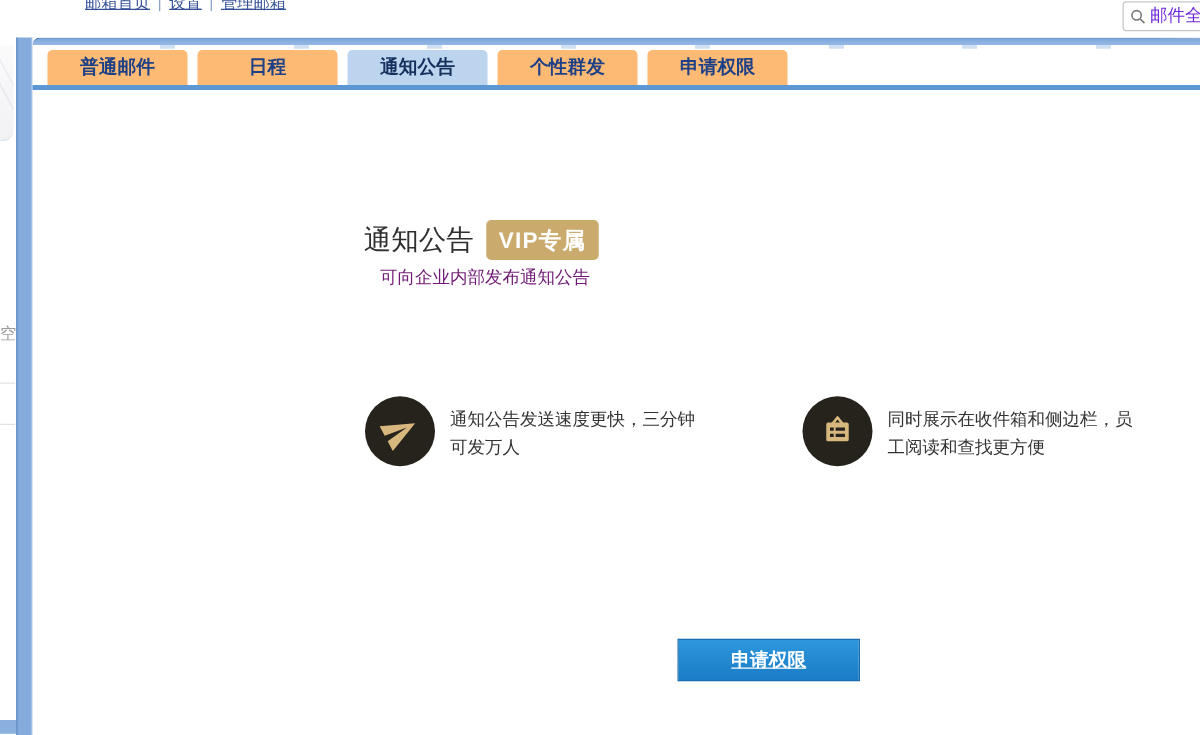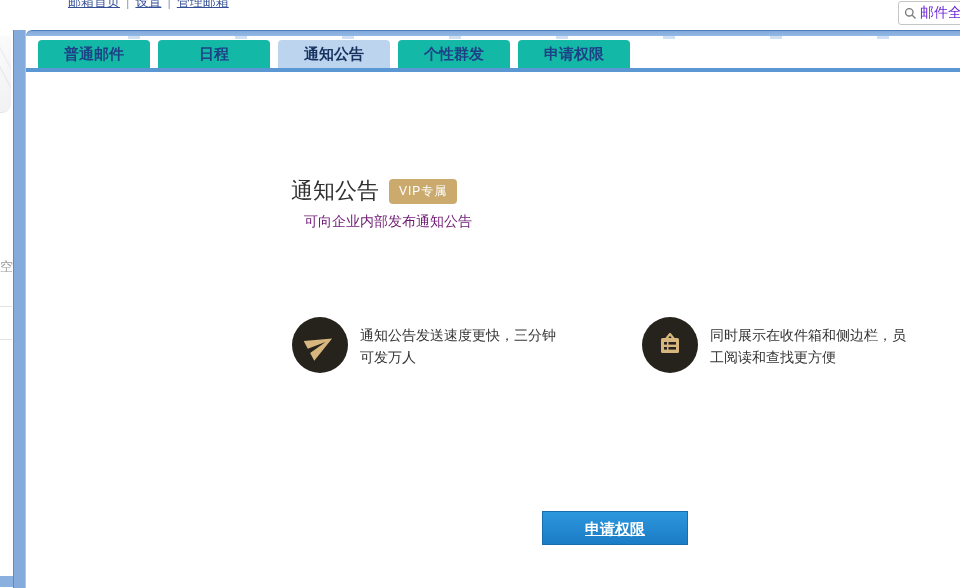--- a/index.html
+++ b/index.html
@@ -52,29 +52,29 @@
     border-top:1px solid #4d7ec0;border-top-left-radius:7px;box-sizing:content-box;
   }
   .dash-row{
     position:absolute;left:102px;top:6px;width:770px;height:3px;
     background:repeating-linear-gradient(90deg,#cfe0f3 0 12px,rgba(0,0,0,0) 12px 107px);
   }
   .tabs{position:absolute;left:12px;top:10px;height:28px;white-space:nowrap;}
   .tab{
     display:inline-block;width:112px;height:28px;line-height:28px;margin-right:8px;
     text-align:center;font-size:15px;font-weight:bold;color:#1d4086;
-    background:#14b8a6;border-radius:4px 4px 0 0;cursor:pointer;
+    background:#fdba74;border-radius:4px 4px 0 0;cursor:pointer;
   }
   .tab.active{background:#bcd4ee;color:#16315e;}
   .tab-underline{position:absolute;left:0;top:38px;width:934px;height:4px;background:#5b97d3;}
   
   .title-row{position:absolute;left:265px;top:146px;display:flex;align-items:center;}
   .page-title{font-size:22px;color:#2f2f2f;}
   .vip-badge{
-    margin-left:10px;background:#cbaa6e;color:#ffffff;font-size:12px;font-weight:normal;
+    margin-left:10px;background:#cbaa6e;color:#ffffff;font-size:18px;font-weight:bold;
     padding:4px 10px;border-radius:4px;letter-spacing:1px;
   }
   .page-subtitle{position:absolute;left:278px;top:183px;font-size:14px;color:#701a75;}
   .feature{position:absolute;top:287px;display:flex;}
   .feature.f1{left:266px;}
   .feature.f2{left:616px;}
   .feature-circle{
     flex:0 0 auto;width:56px;height:56px;border-radius:50%;background:#26231d;
     display:flex;align-items:center;justify-content:center;
   }

